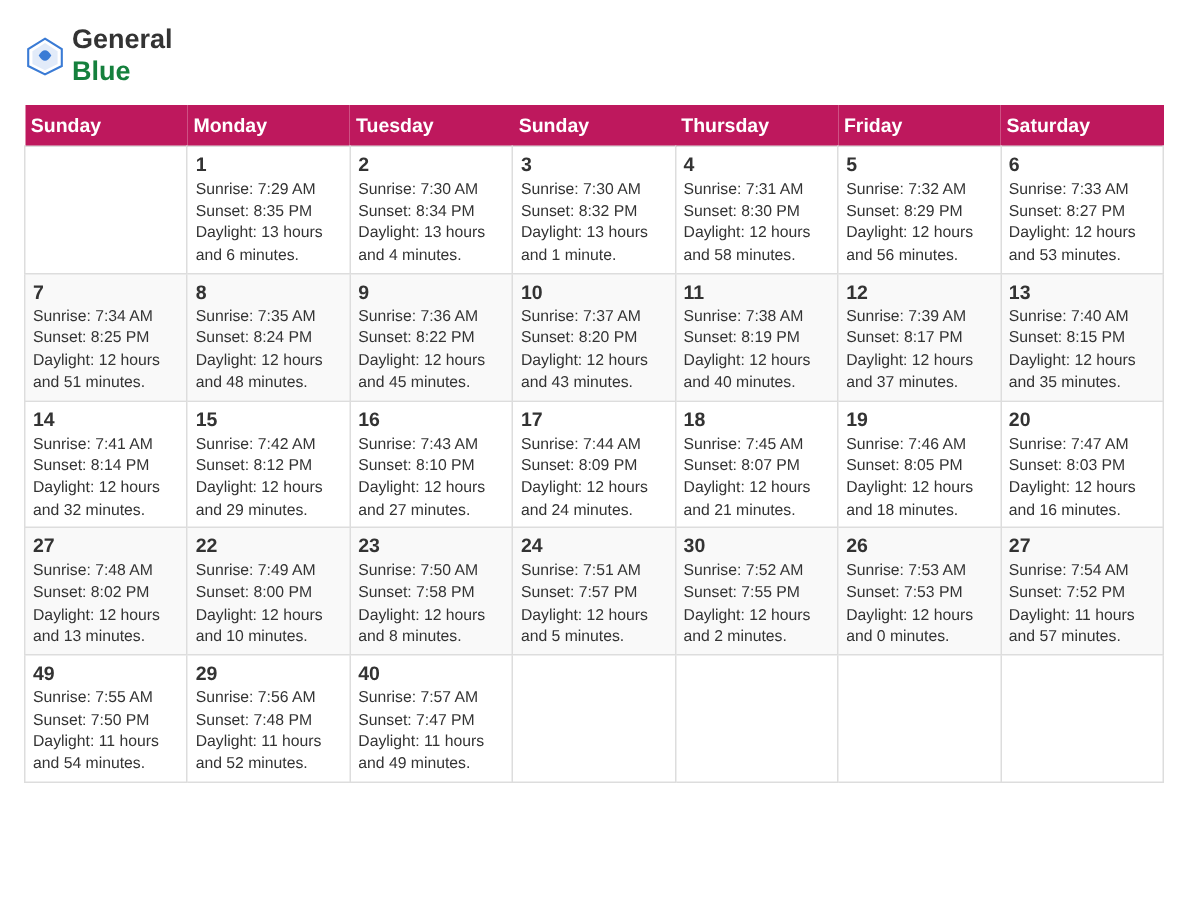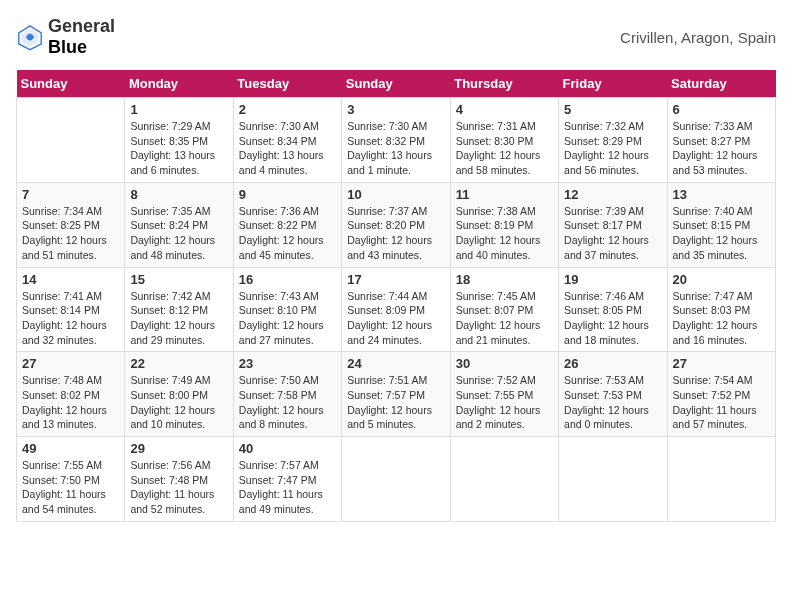--- a/index.html
+++ b/index.html
@@ -83,25 +83,24 @@
 
 <div class="header">
   <div class="logo">
     <svg class="logo-icon" viewBox="0 0 40 40" xmlns="http://www.w3.org/2000/svg">
       <polygon points="20,4 36,14 36,30 20,38 4,30 4,14" fill="none" stroke="#3a7bd5" stroke-width="2"></polygon>
       <polygon points="20,8 32,16 32,28 20,34 8,28 8,16" fill="#3a7bd5" opacity="0.15"></polygon>
       <path d="M14,20 Q20,10 26,20 Q20,30 14,20Z" fill="#3a7bd5"></path>
     </svg>
     <div>
       <span style="font-size:18px;font-weight:bold;color:#333;">General</span><br>
-      <span style="font-size:18px;font-weight:bold;color:#000000;">Blue</span>
+      <span style="font-size:18px;font-weight:bold;color:#15803d;">Blue</span>
     </div>
   </div>
   <div class="title-block">
-    <div class="location-title">Crivillen, Aragon, Spain</div>
   </div>
 </div>
 
 <table>
   <thead>
     <tr>
     <th>Sunday</th>
         <th>Monday</th>
         <th>Tuesday</th>
         <th>Sunday</th>

